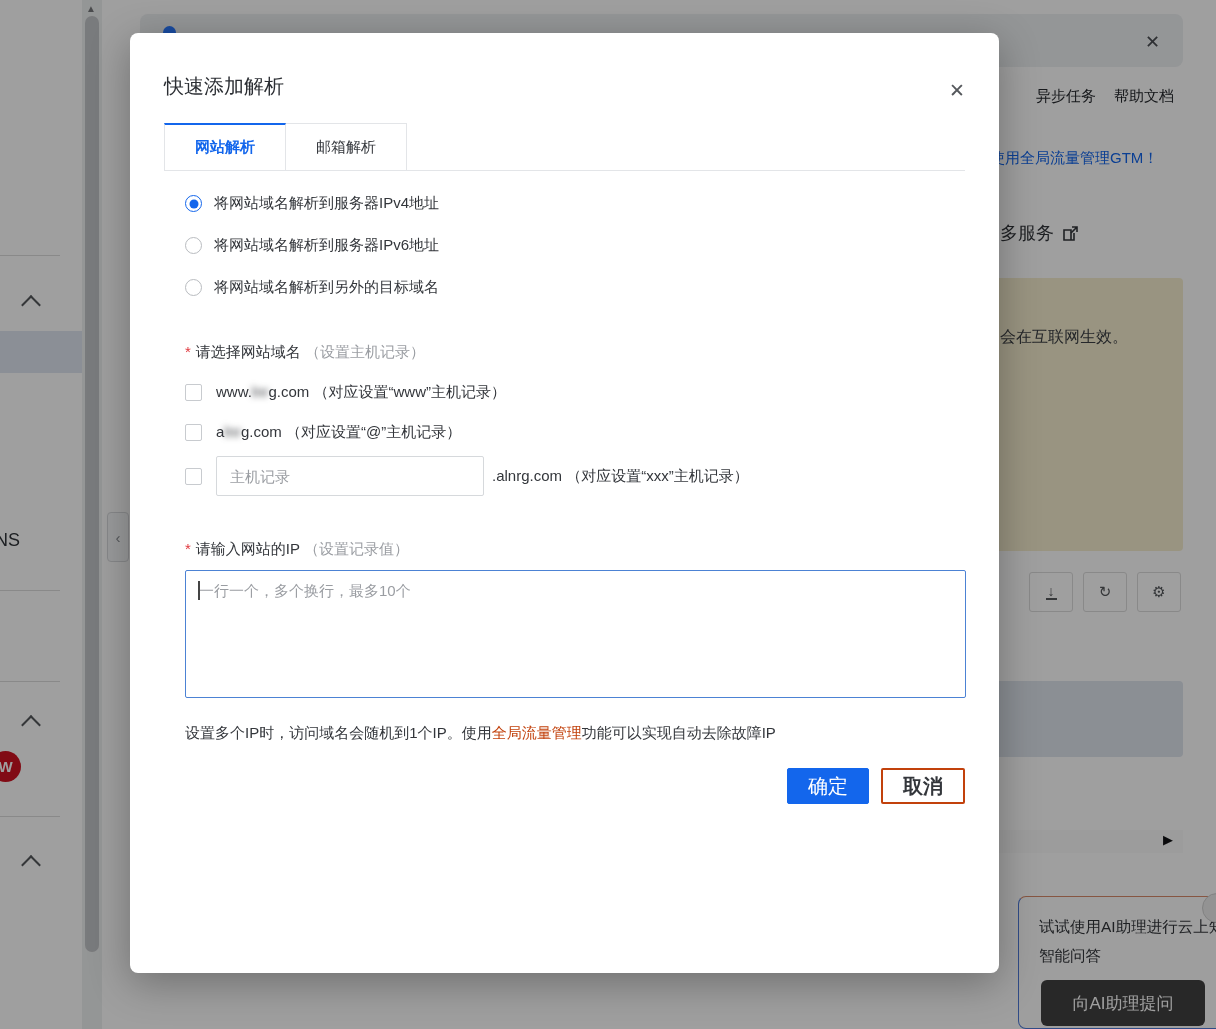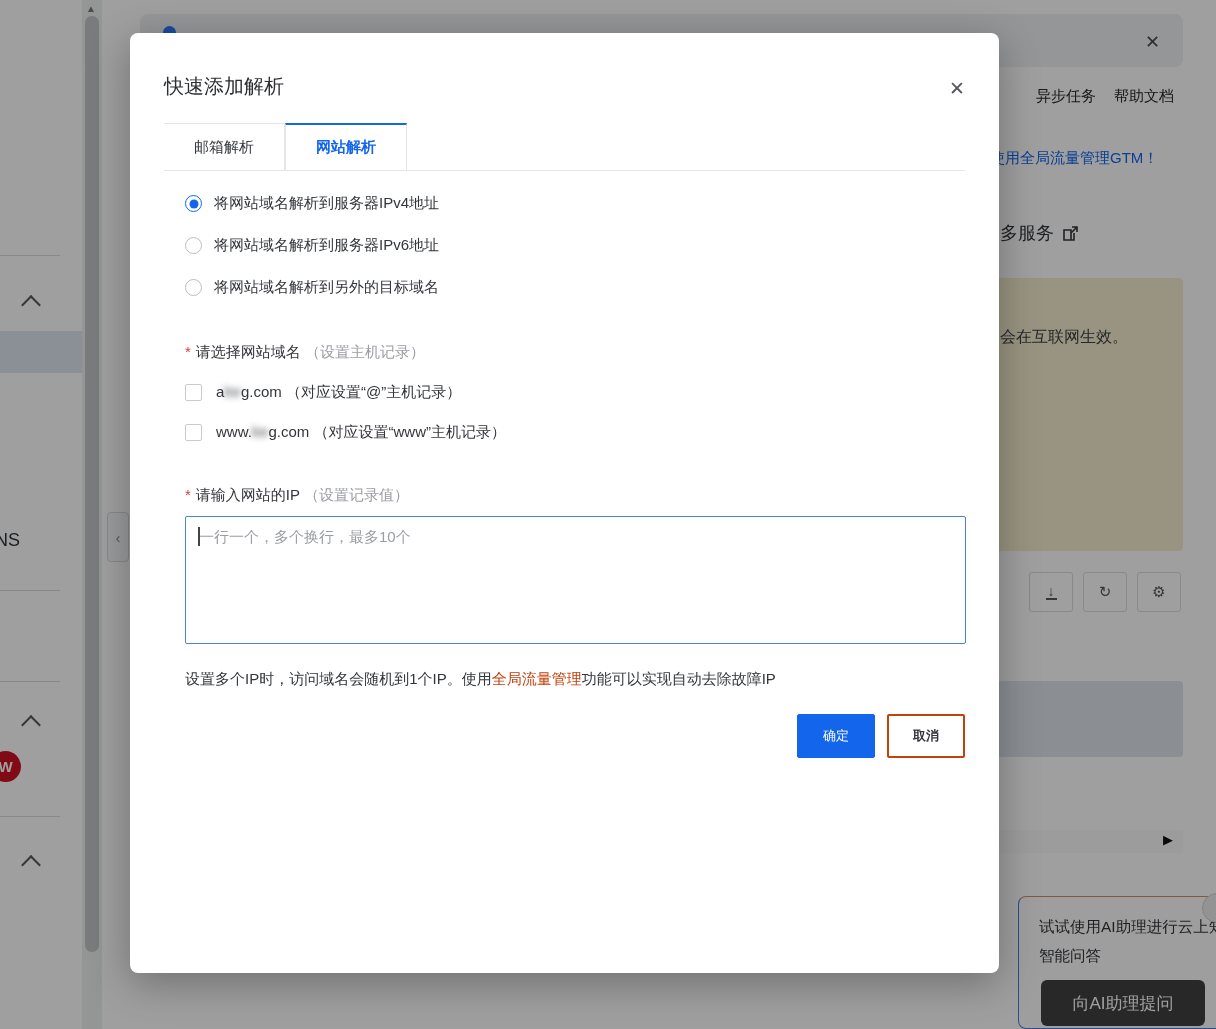--- a/index.html
+++ b/index.html
@@ -56,21 +56,21 @@
     color:#fff; font-size:17px; font-family:inherit; }
   .ai-avatar { position:absolute; left:1202px; top:893px; width:30px; height:30px; border-radius:50%;
     background:#ececec; border:1px solid #cfcfcf; }
 
   
   .dim { position:absolute; inset:0; background:rgba(0,0,0,0.375); z-index:10; }
 
   
   .modal { position:absolute; left:130px; top:33px; width:869px; height:940px; background:#fff;
     border-radius:8px; box-shadow:0 10px 40px rgba(0,0,0,0.3); z-index:20; padding:0 34px; }
-  .modal-head { display:flex; justify-content:space-between; align-items:center; padding-top:40px; }
+  .modal-head { display:flex; justify-content:space-between; align-items:flex-end; padding-top:40px; }
   .modal-title { font-size:20px; color:#2b2e33; }
   .modal-close { font-size:19px; color:#55585c; line-height:1; cursor:default; padding-top:3px; }
   .modal-desc { margin-top:33px; font-size:15px; color:#33363b; }
 
   .tabs { margin-top:23px; display:flex; border-bottom:1px solid #e3e5e8; }
   .tab { height:47px; padding:0 30px; display:flex; align-items:center; font-size:15px;
     border:1px solid #e3e5e8; border-bottom:none; background:#fff; position:relative; }
   .tab.active { color:#1366ec; font-weight:bold; border-top:2px solid #1366ec; margin-bottom:-1px; }
   .tab.inactive { color:#33363b; border-left:none; }
 
@@ -97,21 +97,21 @@
   .ip-area { position:relative; margin-top:11px; width:781px; }
   .ip-textarea { width:781px; height:128px; border:1px solid #4c82d4; border-radius:2px; resize:none;
     padding:11px 13px; font-size:15px; font-family:inherit; color:#0369a1; outline:none; background:#fff; }
   .ip-textarea::placeholder { color:#9a9da2; }
   .ip-caret { position:absolute; left:13px; top:11px; width:1.5px; height:19px; background:#444; }
 
   .note { margin-top:22px; font-size:15px; color:#33363b; }
   .note a { color:#c2410c; text-decoration:none; }
 
   .modal-footer { display:flex; justify-content:flex-end; gap:12px; margin-top:25px; padding-left:21px; }
-  .btn { height:44px; min-width:78px; border-radius:2px; font-size:13px; font-family:inherit;
+  .btn { height:36px; min-width:78px; border-radius:2px; font-size:20px; font-family:inherit;
     display:flex; align-items:center; justify-content:center; padding:0 20px; }
   .btn-primary { background:#1366ec; color:#fff; border:1px solid #1366ec; }
   .btn-secondary { background:#fff; color:#33363b; border:2px solid #c2410c;font-weight:bold; }
 </style>
 </head>
 <body>
 
 <div class="screen">
 
   <div class="backdrop">
@@ -185,22 +185,22 @@
 
   <div class="modal">
 
     <div class="modal-head">
       <div class="modal-title">快速添加解析</div>
       <div class="modal-close">✕</div>
     </div>
 
 
     <div class="tabs">
+      <div class="tab active">网站解析</div>
       <div class="tab inactive">邮箱解析</div>
-      <div class="tab active">网站解析</div>
     </div>
 
     <div class="form">
 
 
       <div class="radio-row">
         <span class="radio checked"></span>
         <span>将网站域名解析到服务器IPv4地址</span>
       </div>
       <div class="radio-row">
@@ -210,32 +210,40 @@
       <div class="radio-row">
         <span class="radio"></span>
         <span>将网站域名解析到另外的目标域名</span>
       </div>
 
       <div class="sec-label" style="margin-top:46px">
         <span class="req">*</span><span>请选择网站域名</span>
         <span class="hint">（设置主机记录）</span>
       </div>
 
+      <div class="cb-row">
+        <span class="checkbox"></span>
+        <span>
+          <span>www.</span><span class="blurred">lnr</span><span>g.com</span>
+          <span>（对应设置“www”主机记录）</span>
+        </span>
+      </div>
       <div class="cb-row">
         <span class="checkbox"></span>
         <span>
           <span>a</span><span class="blurred">lnr</span><span>g.com</span>
           <span>（对应设置“@”主机记录）</span>
         </span>
       </div>
-      <div class="cb-row">
+      <div class="cb-row with-input">
         <span class="checkbox"></span>
-        <span>
-          <span>www.</span><span class="blurred">lnr</span><span>g.com</span>
-          <span>（对应设置“www”主机记录）</span>
+        <input class="host-input" type="text" placeholder="主机记录" style="">
+        <span class="host-suffix">
+          <span>.alnrg.com</span>
+          <span>（对应设置“xxx”主机记录）</span>
         </span>
       </div>
 
       <div class="sec-label" style="margin-top:44px">
         <span class="req">*</span><span>请输入网站的IP</span>
         <span class="hint">（设置记录值）</span>
       </div>
 
       <div class="ip-area">
         <textarea class="ip-textarea" placeholder="一行一个，多个换行，最多10个" style=""></textarea>

